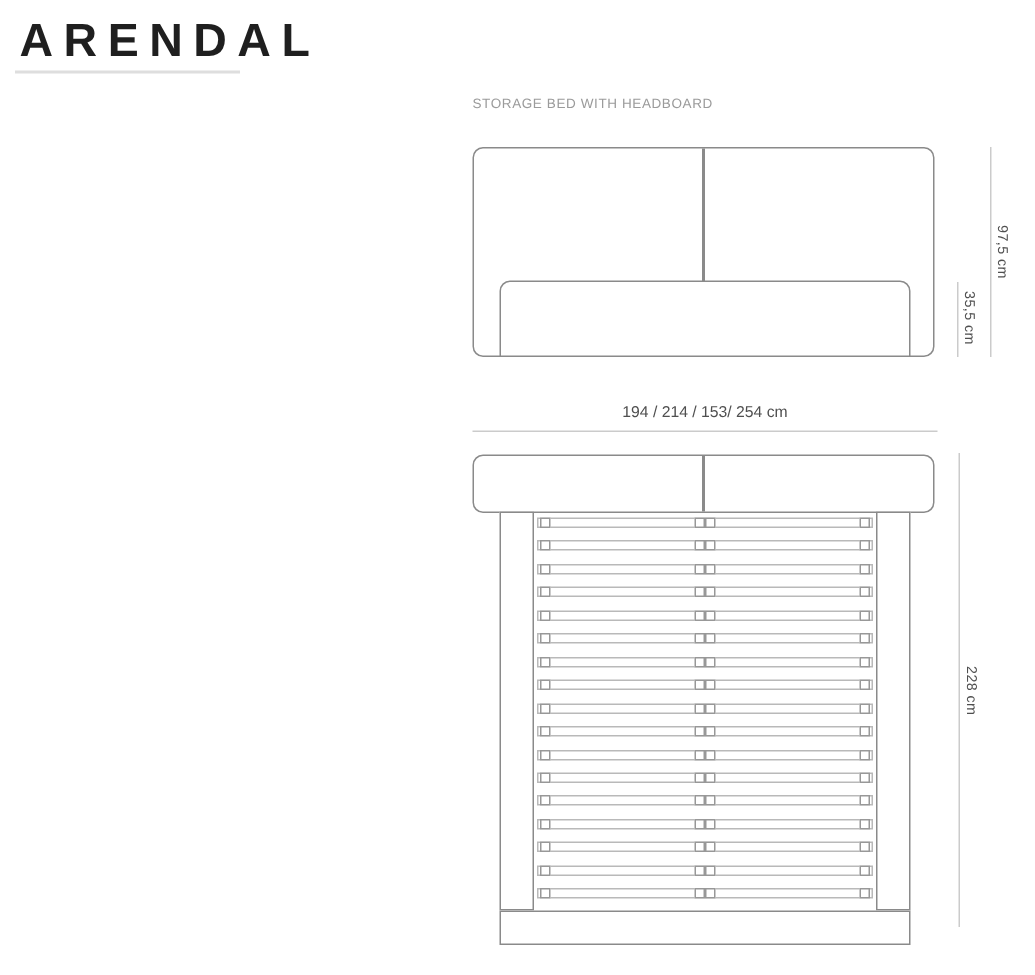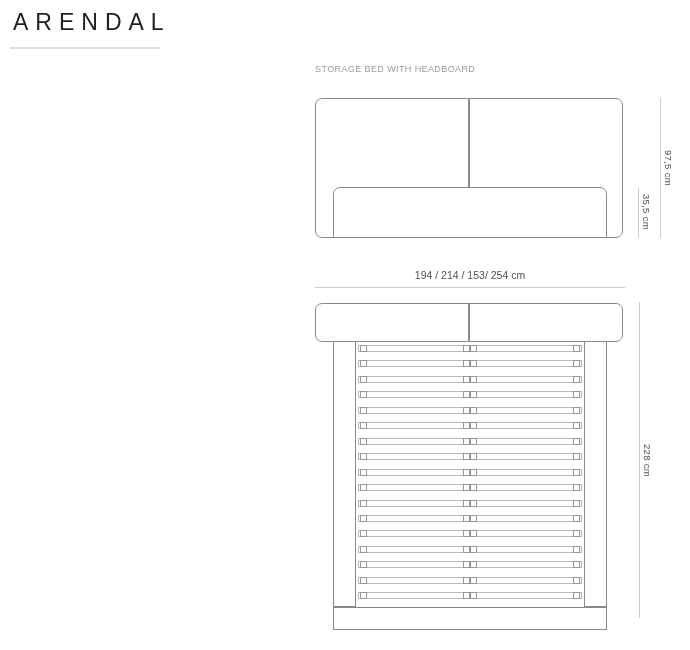--- a/index.html
+++ b/index.html
@@ -14,22 +14,22 @@
     height: 650px;
     background: #ffffff;
     overflow: hidden;
   }
 
   
   .title {
     position: absolute;
     left: 13px;
     top: 9px;
-    font-size: 23px;
-    font-weight: 400;
+    font-size: 31px;
+    font-weight: 700;
     letter-spacing: 7px;
     color: #1f1f1f;
     white-space: nowrap;
   }
   .title-underline {
     position: absolute;
     left: 10px;
     top: 47px;
     width: 150px;
     height: 2px;

